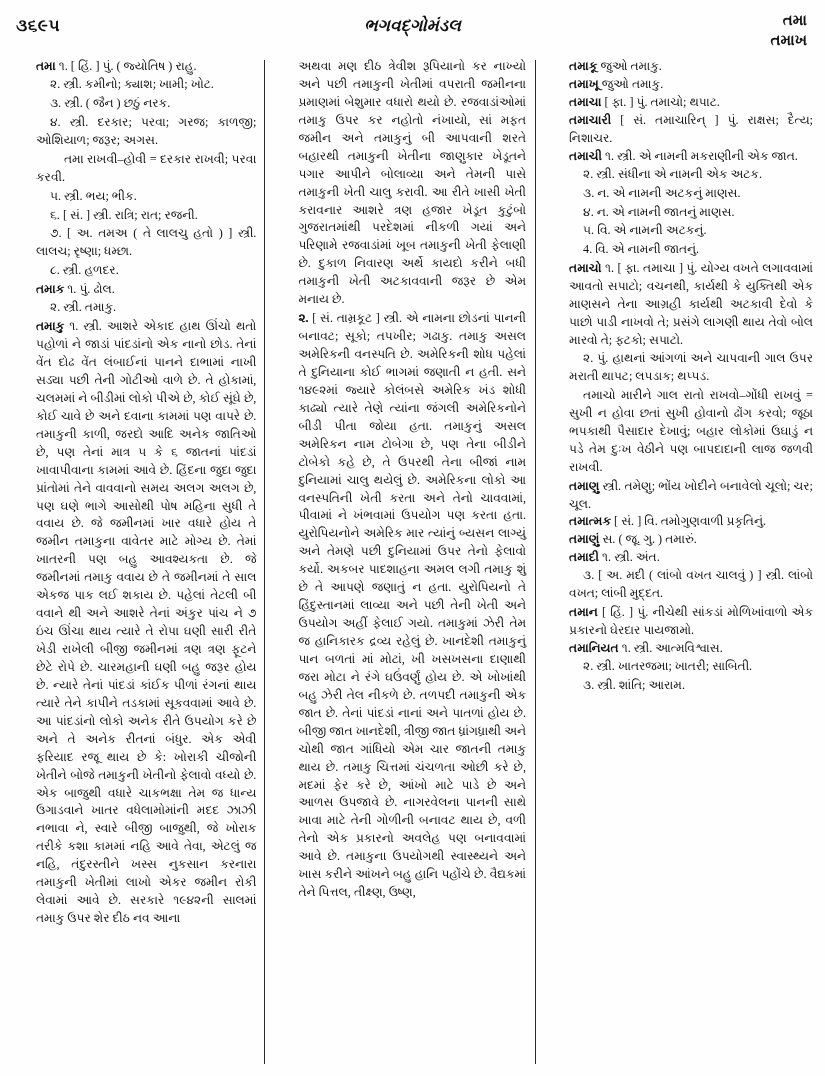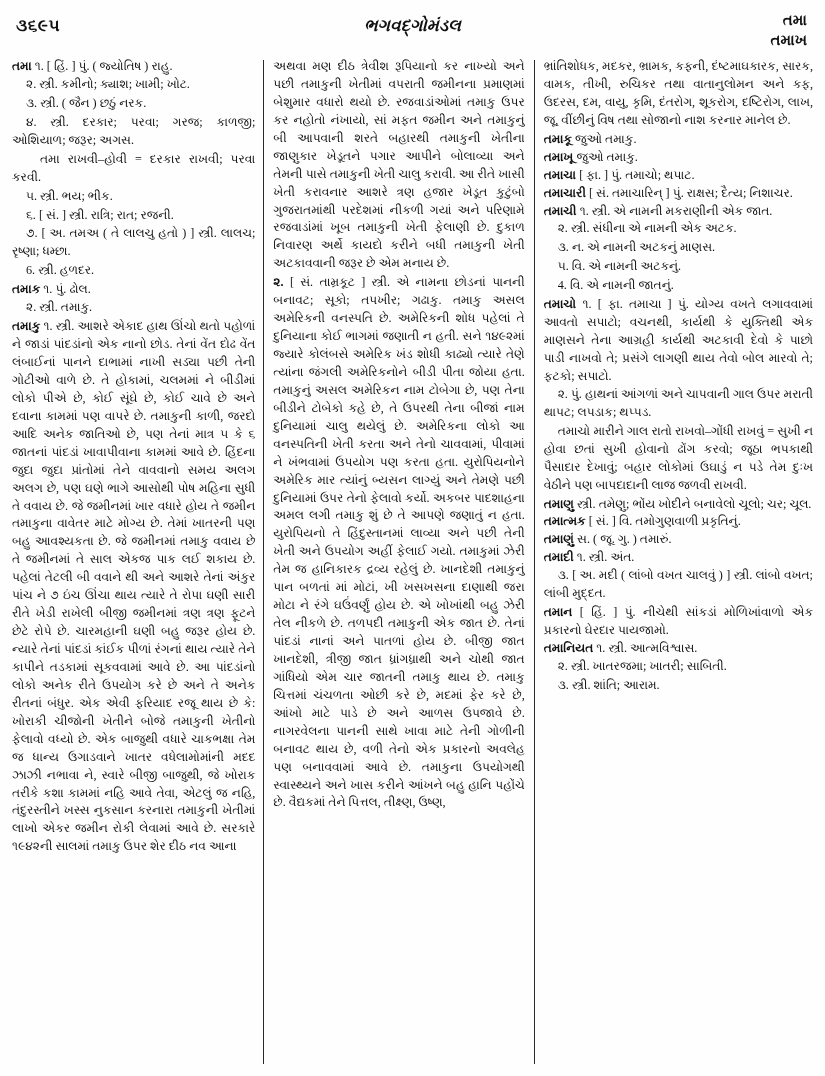--- a/index.html
+++ b/index.html
@@ -71,20 +71,21 @@
     padding: 0 12px 0 12px;
     box-sizing: border-box;
   }
   .col {
     position: relative;
     box-sizing: border-box;
     font-size: 12.2px;
     line-height: 1.47;
     text-align: justify;
     overflow: hidden;
+    margin-left: 24px;
   }
   .col-1 { width: 252px; padding-right: 8px; }
   .col-2 { width: 270px; padding: 0 9px; }
   .col-3 { width: 279px; padding-left: 9px; }
 
   .rule {
     width: 1px;
     background: #2a2a2a;
     margin: 2px 0 4px 0;
     flex: 0 0 1px;
@@ -134,40 +135,40 @@
   <div class="columns">
     <div class="col col-1" id="col-1">
         <div class="entry para hw-lead"><span class="hw">તમા</span> ૧. [ હિં. ] પું. ( જ્યોતિષ ) રાહુ.</div>
         <div class="entry sense">૨. સ્ત્રી. કમીનો; ક્યાશ; ખામી; ખોટ.</div>
         <div class="entry sense">૩. સ્ત્રી. ( જૈન ) છઠું નરક.</div>
         <div class="entry sense">૪. સ્ત્રી. દરકાર; પરવા; ગરજ; કાળજી; ઓશિયાળ; જરૂર; અગસ.</div>
         <div class="entry subline">તમા રાખવી–હોવી = દરકાર રાખવી; પરવા કરવી.</div>
         <div class="entry sense">૫. સ્ત્રી. ભય; ભીક.</div>
         <div class="entry sense">૬. [ સં. ] સ્ત્રી. રાત્રિ; રાત; રજની.</div>
         <div class="entry sense">૭. [ અ. તમઅ ( તે લાલચુ હતો ) ] સ્ત્રી. લાલચ; રૃષ્ણા; ધમ્છા.</div>
-        <div class="entry sense">6. સ્ત્રી. હળદર.</div>
+        <div class="entry sense">૮. સ્ત્રી. હળદર.</div>
         <div class="entry para hw-lead"><span class="hw">તમાક</span> ૧. પું. ઢોલ.</div>
         <div class="entry sense">૨. સ્ત્રી. તમાકુ.</div>
         <div class="entry para hw-lead"><span class="hw">તમાકુ</span> ૧. સ્ત્રી. આશરે એકાદ હાથ ઊંચો થતો પહોળાં ને જાડાં પાંદડાંનો એક નાનો છોડ. તેનાં વેંત દોઢ વેંત લંબાઈનાં પાનને દાભામાં નાખી સડ્યા પછી તેની ગોટીઓ વાળે છે. તે હોકામાં, ચલમમાં ને બીડીમાં લોકો પીએ છે, કોઈ સૂંઘે છે, કોઈ ચાવે છે અને દવાના કામમાં પણ વાપરે છે. તમાકુની કાળી, જરદો આદિ અનેક જાતિઓ છે, પણ તેનાં માત્ર ૫ કે ૬ જાતનાં પાંદડાં ખાવાપીવાના કામમાં આવે છે. હિંદના જુદા જુદા પ્રાંતોમાં તેને વાવવાનો સમય અલગ અલગ છે, પણ ઘણે ભાગે આસોથી પોષ મહિના સુધી તે વવાય છે. જે જમીનમાં ખાર વધારે હોય તે જમીન તમાકુના વાવેતર માટે મોગ્ય છે. તેમાં ખાતરની પણ બહુ આવશ્યકતા છે. જે જમીનમાં તમાકુ વવાય છે તે જમીનમાં તે સાલ એકજ પાક લઈ શકાય છે. પહેલાં તેટલી બી વવાને થી અને આશરે તેનાં અંકુર પાંચ ને ૭ ઇંચ ઊંચા થાય ત્યારે તે રોપા ઘણી સારી રીતે ખેડી રાખેલી બીજી જમીનમાં ત્રણ ત્રણ ફૂટને છેટે રોપે છે. ચારમહાની ઘણી બહુ જરૂર હોય છે. ન્યારે તેનાં પાંદડાં કાંઈક પીળાં રંગનાં થાય ત્યારે તેને કાપીને તડકામાં સૂકવવામાં આવે છે. આ પાંદડાંનો લોકો અનેક રીતે ઉપયોગ કરે છે અને તે અનેક રીતનાં બંધુર. એક એવી ફરિયાદ રજૂ થાય છે કે: ખોરાકી ચીજોની ખેતીને બોજે તમાકુની ખેતીનો ફેલાવો વધ્યો છે. એક બાજુથી વધારે ચાકભક્ષા તેમ જ ધાન્ય ઉગાડવાને ખાતર વધેલામોમાંની મદદ ઝાઝી નભાવા ને, સ્વારે બીજી બાજુથી, જે ખોરાક તરીકે કશા કામમાં નહિ આવે તેવા, એટલું જ નહિ, તંદુરસ્તીને ખસ્સ નુકસાન કરનારા તમાકુની ખેતીમાં લાખો એકર જમીન રોકી લેવામાં આવે છે. સરકારે ૧૯૪૨ની સાલમાં તમાકુ ઉપર શેર દીઠ નવ આના</div>
       </div>
     <div class="rule"></div>
     <div class="col col-2" id="col-2">
         <div class="entry body-flow">અથવા મણ દીઠ ત્રેવીશ રૂપિયાનો કર નાખ્યો અને પછી તમાકુની ખેતીમાં વપરાતી જમીનના પ્રમાણમાં બેશુમાર વધારો થયો છે. રજવાડાંઓમાં તમાકુ ઉપર કર નહોતો નંખાયો, સાં મફત જમીન અને તમાકુનું બી આપવાની શરતે બહારથી તમાકુની ખેતીના જાણુકાર ખેડૂતને પગાર આપીને બોલાવ્યા અને તેમની પાસે તમાકુની ખેતી ચાલુ કરાવી. આ રીતે ખાસી ખેતી કરાવનાર આશરે ત્રણ હજાર ખેડૂત કુટુંબો ગુજરાતમાંથી પરદેશમાં નીકળી ગયાં અને પરિણામે રજવાડાંમાં ખૂબ તમાકુની ખેતી ફેલાણી છે. દુકાળ નિવારણ અર્થે કાયદો કરીને બધી તમાકુની ખેતી અટકાવવાની જરૂર છે એમ મનાય છે.</div>
         <div class="entry para hw-lead"><span class="hw">૨.</span> [ સં. તામ્રકૂટ ] સ્ત્રી. એ નામના છોડનાં પાનની બનાવટ; સૂકો; તપખીર; ગઢાકુ. તમાકુ અસલ અમેરિકની વનસ્પતિ છે. અમેરિકની શોધ પહેલાં તે દુનિયાના કોઈ ભાગમાં જણાતી ન હતી. સને ૧૪૯૨માં જ્યારે કોલંબસે અમેરિક ખંડ શોધી કાઢ્યો ત્યારે તેણે ત્યાંના જંગલી અમેરિકનોને બીડી પીતા જોયા હતા. તમાકુનું અસલ અમેરિકન નામ ટોબેગા છે, પણ તેના બીડીને ટોબેકો કહે છે, તે ઉપરથી તેના બીજાં નામ દુનિયામાં ચાલુ થયેલું છે. અમેરિકના લોકો આ વનસ્પતિની ખેતી કરતા અને તેનો ચાવવામાં, પીવામાં ને ખંભવામાં ઉપયોગ પણ કરતા હતા. યુરોપિયનોને અમેરિક માર ત્યાંનું બ્યસન લાગ્યું અને તેમણે પછી દુનિયામાં ઉપર તેનો ફેલાવો કર્યો. અકબર પાદશાહના અમલ લગી તમાકુ શું છે તે આપણે જણાતું ન હતા. યુરોપિયનો તે હિંદુસ્તાનમાં લાવ્યા અને પછી તેની ખેતી અને ઉપયોગ અહીં ફેલાઈ ગયો. તમાકુમાં ઝેરી તેમ જ હાનિકારક દ્રવ્ય રહેલું છે. ખાનદેશી તમાકુનું પાન બળતાં માં મોટાં, ખી ખસખસના દાણાથી જરા મોટા ને રંગે ઘઉંવર્ણું હોય છે. એ ખોખાંથી બહુ ઝેરી તેલ નીકળે છે. તળપદી તમાકુની એક જાત છે. તેનાં પાંદડાં નાનાં અને પાતળાં હોય છે. બીજી જાત ખાનદેશી, ત્રીજી જાત ધ્રાંગધ્રાથી અને ચોથી જાત ગાંધિયો એમ ચાર જાતની તમાકુ થાય છે. તમાકુ ચિત્તમાં ચંચળતા ઓછી કરે છે, મદમાં ફેર કરે છે, આંખો માટે પાડે છે અને આળસ ઉપજાવે છે. નાગરવેલના પાનની સાથે ખાવા માટે તેની ગોળીની બનાવટ થાય છે, વળી તેનો એક પ્રકારનો અવલેહ પણ બનાવવામાં આવે છે. તમાકુના ઉપયોગથી સ્વાસ્થ્યને અને ખાસ કરીને આંખને બહુ હાનિ પહોંચે છે. વૈદ્યકમાં તેને પિત્તલ, તીક્ષ્ણ, ઉષ્ણ,</div>
       </div>
     <div class="rule"></div>
     <div class="col col-3" id="col-3">
-        <div class="entry body-flow">ભ્રાંતિશોધક, મદકર, ભ્રામક, કફની, દંષ્ટમાઘકારક, સારક, વામક, તીખી, રુચિકર તથા વાતાનુલોમન અને કફ, ઉદરસ, દમ, વાયુ, કૃમિ, દંતરોગ, શૂકરોગ, દષ્ટિરોગ, લાખ, જૂ, વીંછીનું વિષ તથા સોજાનો નાશ કરનાર માનેલ છે.</div>
         <div class="entry para hw-lead"><span class="hw">તમાકૂ</span> જુઓ તમાકુ.</div>
         <div class="entry para hw-lead"><span class="hw">તમાખૂ</span> જુઓ તમાકુ.</div>
         <div class="entry para hw-lead"><span class="hw">તમાચા</span> [ ફા. ] પું. તમાચો; થપાટ.</div>
         <div class="entry para hw-lead"><span class="hw">તમાચારી</span> [ સં. તમાચારિન્ ] પું. રાક્ષસ; દૈત્ય; નિશાચર.</div>
         <div class="entry para hw-lead"><span class="hw">તમાચી</span> ૧. સ્ત્રી. એ નામની મકરાણીની એક જાત.</div>
         <div class="entry sense">૨. સ્ત્રી. સંધીના એ નામની એક અટક.</div>
         <div class="entry sense">૩. ન. એ નામની અટકનું માણસ.</div>
+        <div class="entry sense">૪. ન. એ નામની જાતનું માણસ.</div>
         <div class="entry sense">૫. વિ. એ નામની અટકનું.</div>
         <div class="entry sense">4. વિ. એ નામની જાતનું.</div>
         <div class="entry para hw-lead"><span class="hw">તમાચો</span> ૧. [ ફા. તમાચા ] પું. યોગ્ય વખતે લગાવવામાં આવતો સપાટો; વચનથી, કાર્યથી કે યુક્તિથી એક માણસને તેના આગ્રહી કાર્યથી અટકાવી દેવો કે પાછો પાડી નાખવો તે; પ્રસંગે લાગણી થાય તેવો બોલ મારવો તે; ફટકો; સપાટો.</div>
         <div class="entry sense">૨. પું. હાથનાં આંગળાં અને ચાપવાની ગાલ ઉપર મરાતી થાપટ; લપડાક; થપ્પડ.</div>
         <div class="entry sense">તમાચો મારીને ગાલ રાતો રાખવો–ગોંધી રાખવું = સુખી ન હોવા છતાં સુખી હોવાનો ઢોંગ કરવો; જૂઠા ભપકાથી પૈસાદાર દેખાવું; બહાર લોકોમાં ઉઘાડું ન પડે તેમ દુઃખ વેઠીને પણ બાપદાદાની લાજ જળવી રાખવી.</div>
         <div class="entry para hw-lead"><span class="hw">તમાણુ</span> સ્ત્રી. તમેણુ; ભોંય ખોદીને બનાવેલો ચૂલો; ચર; ચૂલ.</div>
         <div class="entry para hw-lead"><span class="hw">તમાત્મક</span> [ સં. ] વિ. તમોગુણવાળી પ્રકૃતિનું.</div>
         <div class="entry para hw-lead"><span class="hw">તમાણું</span> સ. ( જૂ. ગુ. ) તમારું.</div>
         <div class="entry para hw-lead"><span class="hw">તમાદી</span> ૧. સ્ત્રી. અંત.</div>
         <div class="entry sense">૩. [ અ. મદી ( લાંબો વખત ચાલવું ) ] સ્ત્રી. લાંબો વખત; લાંબી મુદ્દત.</div>

